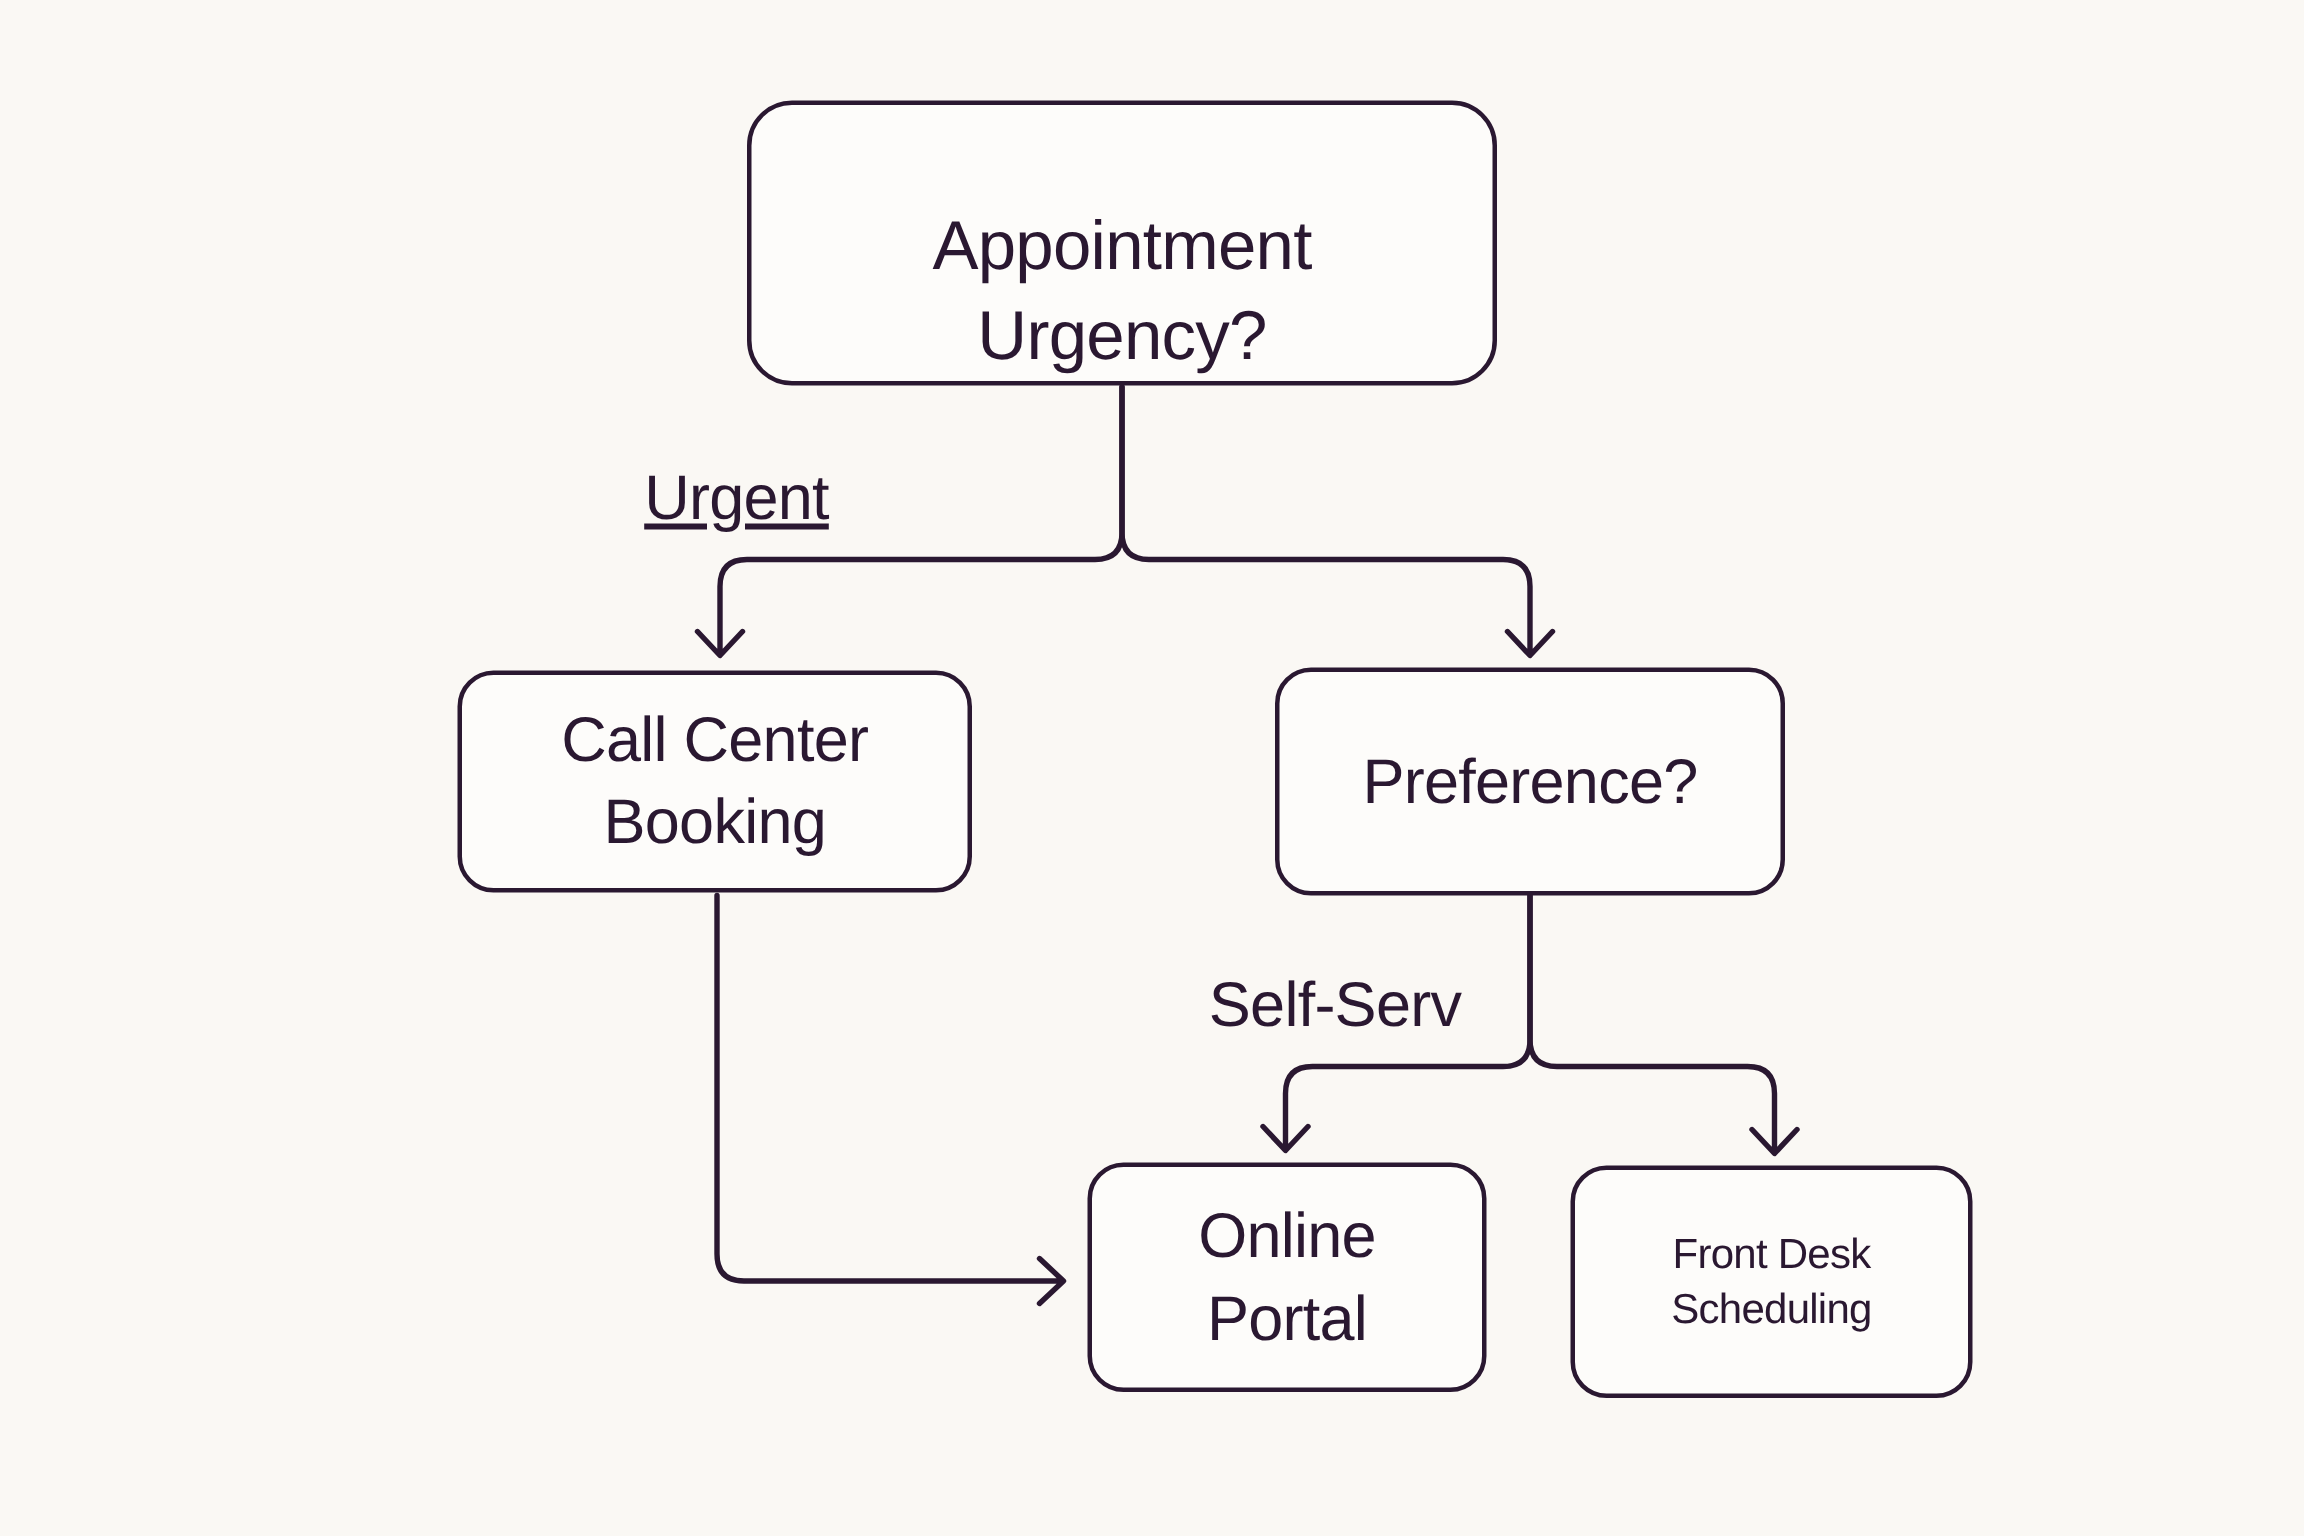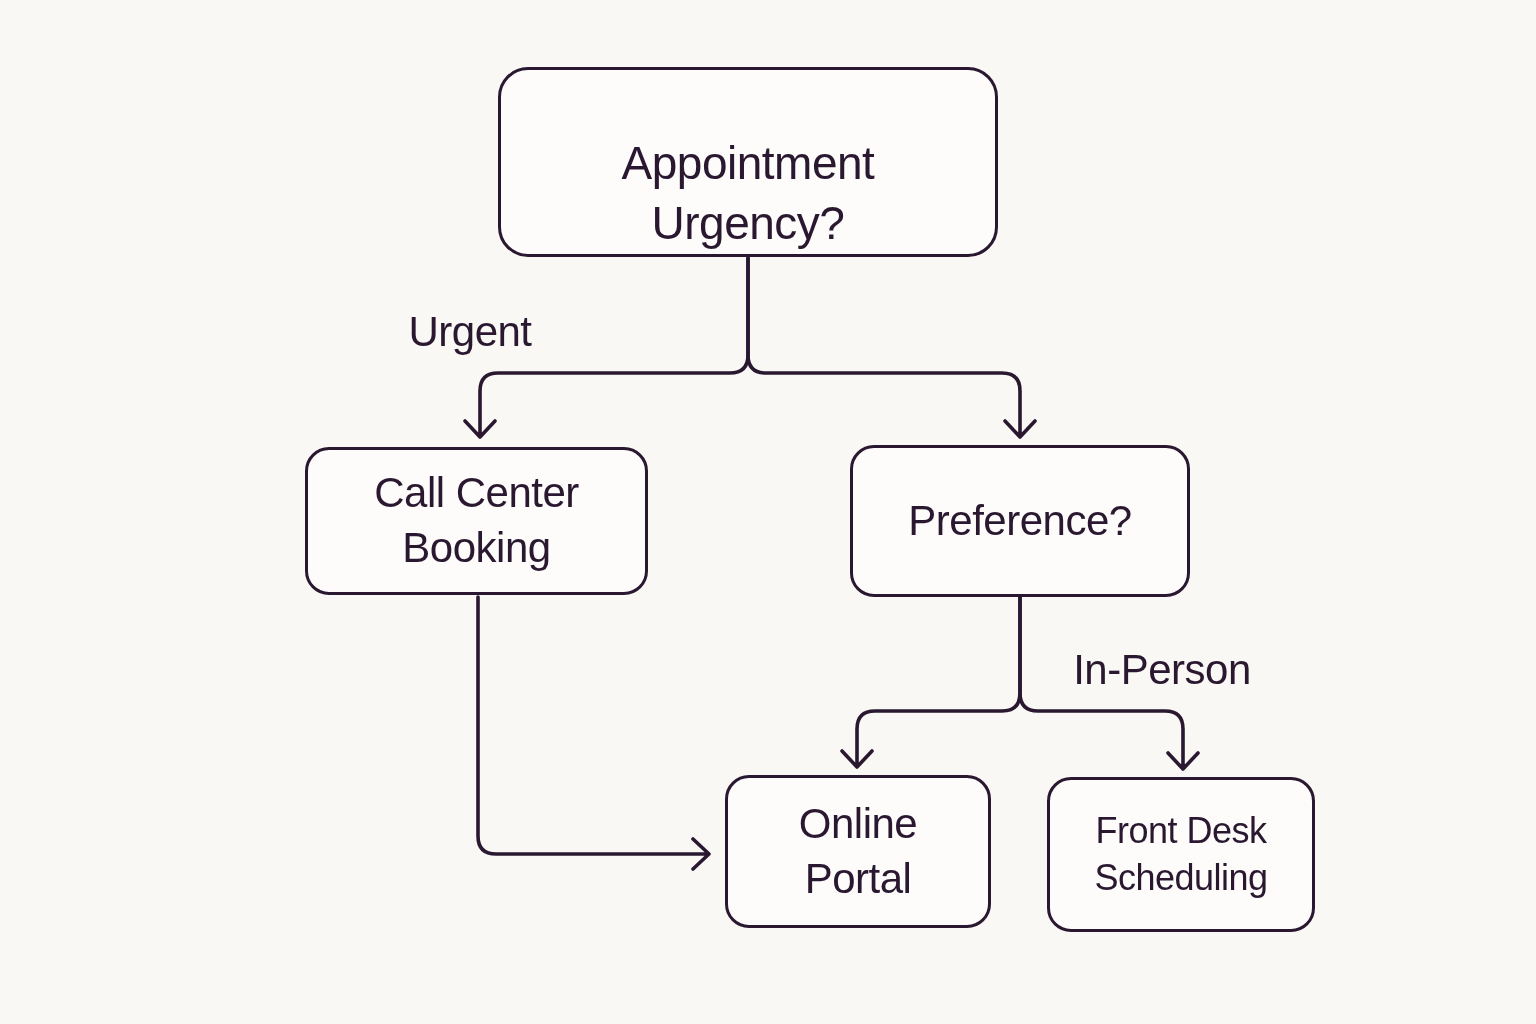--- a/index.html
+++ b/index.html
@@ -73,33 +73,33 @@
     left: 725px; top: 775px;
     width: 266px; height: 153px;
     border-radius: 24px;
     font-size: 42px;
     padding: 0 15px;
   }
   .node-front-desk {
     left: 1047px; top: 777px;
     width: 268px; height: 155px;
     border-radius: 24px;
-    font-size: 36px;
+    font-size: 28px;
     padding: 0 12px;
   }
   .edge-label {
     position: absolute;
     transform: translate(-50%, -50%);
     font-size: 42px;
     font-weight: 500;
     letter-spacing: -0.5px;
     color: var(--ink);
     white-space: nowrap;
   }
-  .edge-label-urgent    { left: 470px;  top: 332px; }
+  .edge-label-urgent    { left: 491px;  top: 332px; text-decoration: underline; }
   .edge-label-routine   { left: 1043px; top: 331px; }
   .edge-label-self-serv { left: 890px;  top: 670px; }
   .edge-label-in-person { left: 1162px; top: 670px; }
 </style>
 </head>
 <body>
 
 <div class="canvas">
 
   <svg class="connectors" viewBox="0 0 1536 1024" xmlns="http://www.w3.org/2000/svg" aria-hidden="true">
@@ -131,16 +131,16 @@
     <span>Online Portal</span>
   </div>
 
   <div class="node node-front-desk">
     <span>Front Desk Scheduling</span>
   </div>
 
   <div class="edge-label edge-label-urgent">Urgent</div>
 
 
+  <div class="edge-label edge-label-self-serv">Self-Serv</div>
 
-  <div class="edge-label edge-label-in-person">In-Person</div>
 
 </div>
 
 </body></html>

